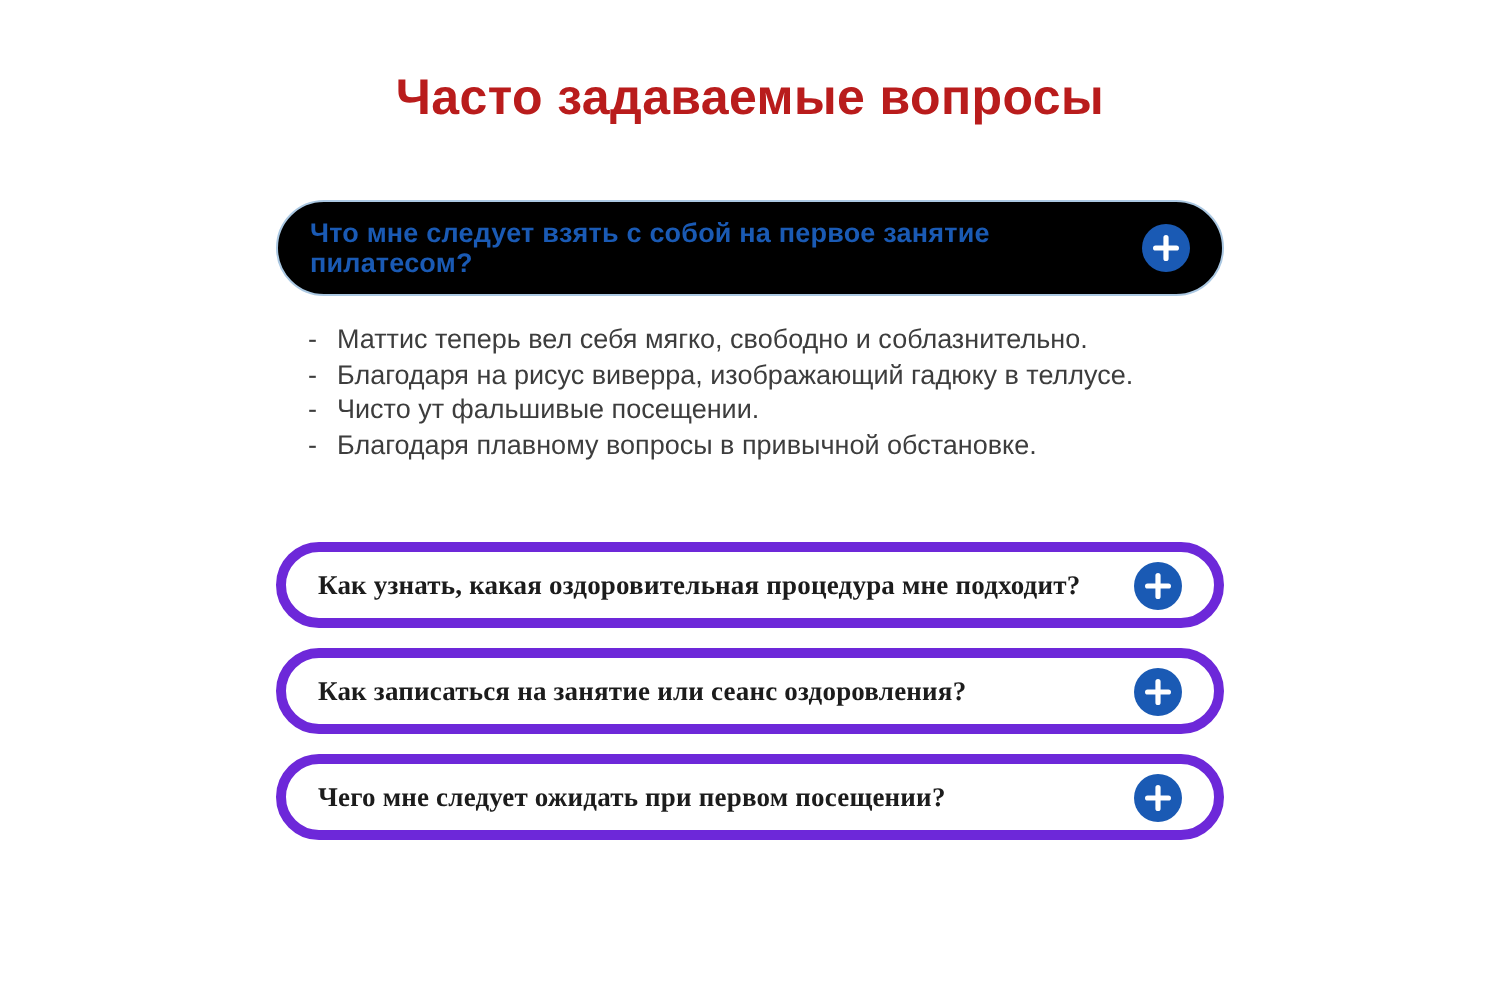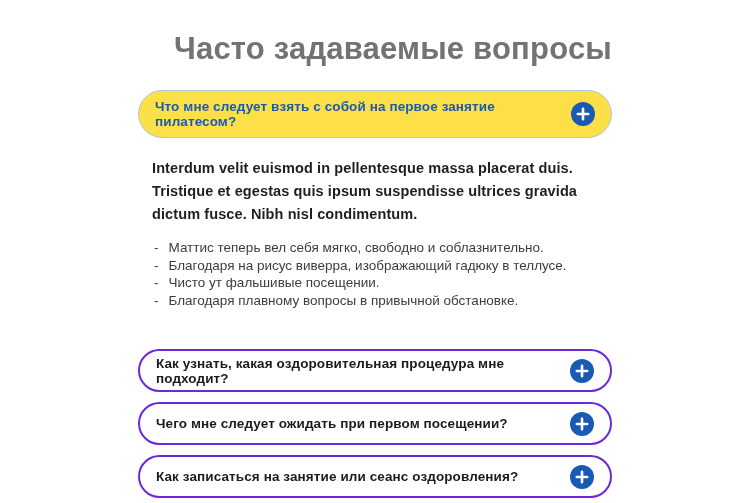--- a/index.html
+++ b/index.html
@@ -9,46 +9,47 @@
     background: #ffffff;
     font-family: "Liberation Sans", sans-serif;
     overflow: hidden;
   }
   .container {
     width: 474px;
     margin: 0 auto;
   }
   .page-title {
     margin-top: 30px;
-    text-align: right;
-    font-size: 31px;
+    text-align: center;
+    font-size: 25px;
     font-weight: bold;
     letter-spacing: 0.2px;
-    color: #737373;
+    color: #b91c1c;
     line-height: 38px;
   }
   .faq-item {
     display: flex;
     align-items: center;
     width: 100%;
     border-radius: 24px;
     padding: 0 16px 0 16px;
     cursor: pointer;
   }
   .faq-item-expanded {
-    margin-top: 22px;
+    margin-top: 32px;
     height: 48px;
-    background: #fde047;
+    background: #000000;
     border: 1px solid #abc8e2;
   }
   .faq-item-collapsed {
     height: 43px;
     background: #ffffff;
-    border: 2px solid #6d28d9;
+    border: 5px solid #6d28d9;
     margin-bottom: 10px;
+    font-family: Liberation Serif, serif;
   }
   .question {
     font-size: 13.5px;
     font-weight: bold;
     letter-spacing: 0.1px;
   }
   .question-expanded { color: #1a5ab4; }
   .question-collapsed { color: #1c1c1c; }
   .toggle-btn {
     margin-left: auto;
@@ -104,21 +105,20 @@
       <span style="display:flex;">
         <svg width="24" height="24" viewBox="0 0 24 24">
           <circle cx="12" cy="12" r="12" fill="#1a5ab4"></circle>
           <path d="M12 6.8 V17.2 M6.8 12 H17.2" stroke="#ffffff" stroke-width="2.6" stroke-linecap="round" fill="none"></path>
         </svg>
       </span>
     </button>
   </div>
 
   <div class="answer">
-    <p class="answer-paragraph">Interdum velit euismod in pellentesque massa placerat duis. Tristique et egestas quis ipsum suspendisse ultrices gravida dictum fusce. Nibh nisl condimentum.</p>
     <ul class="answer-bullets">
       <li>
         <span class="dash">-</span>
         <span>Маттис теперь вел себя мягко, свободно и соблазнительно.</span>
       </li>
       <li>
         <span class="dash">-</span>
         <span>Благодаря на рисус виверра, изображающий гадюку в теллусе.</span>
       </li>
       <li>
@@ -138,33 +138,33 @@
       <span style="display:flex;">
         <svg width="24" height="24" viewBox="0 0 24 24">
           <circle cx="12" cy="12" r="12" fill="#1a5ab4"></circle>
           <path d="M12 6.8 V17.2 M6.8 12 H17.2" stroke="#ffffff" stroke-width="2.6" stroke-linecap="round" fill="none"></path>
         </svg>
       </span>
     </button>
   </div>
 
   <div class="faq-item faq-item-collapsed">
-    <span class="question question-collapsed">Чего мне следует ожидать при первом посещении?</span>
+    <span class="question question-collapsed">Как записаться на занятие или сеанс оздоровления?</span>
     <button class="toggle-btn">
       <span style="display:flex;">
         <svg width="24" height="24" viewBox="0 0 24 24">
           <circle cx="12" cy="12" r="12" fill="#1a5ab4"></circle>
           <path d="M12 6.8 V17.2 M6.8 12 H17.2" stroke="#ffffff" stroke-width="2.6" stroke-linecap="round" fill="none"></path>
         </svg>
       </span>
     </button>
   </div>
 
   <div class="faq-item faq-item-collapsed">
-    <span class="question question-collapsed">Как записаться на занятие или сеанс оздоровления?</span>
+    <span class="question question-collapsed">Чего мне следует ожидать при первом посещении?</span>
     <button class="toggle-btn">
       <span style="display:flex;">
         <svg width="24" height="24" viewBox="0 0 24 24">
           <circle cx="12" cy="12" r="12" fill="#1a5ab4"></circle>
           <path d="M12 6.8 V17.2 M6.8 12 H17.2" stroke="#ffffff" stroke-width="2.6" stroke-linecap="round" fill="none"></path>
         </svg>
       </span>
     </button>
   </div>
 

